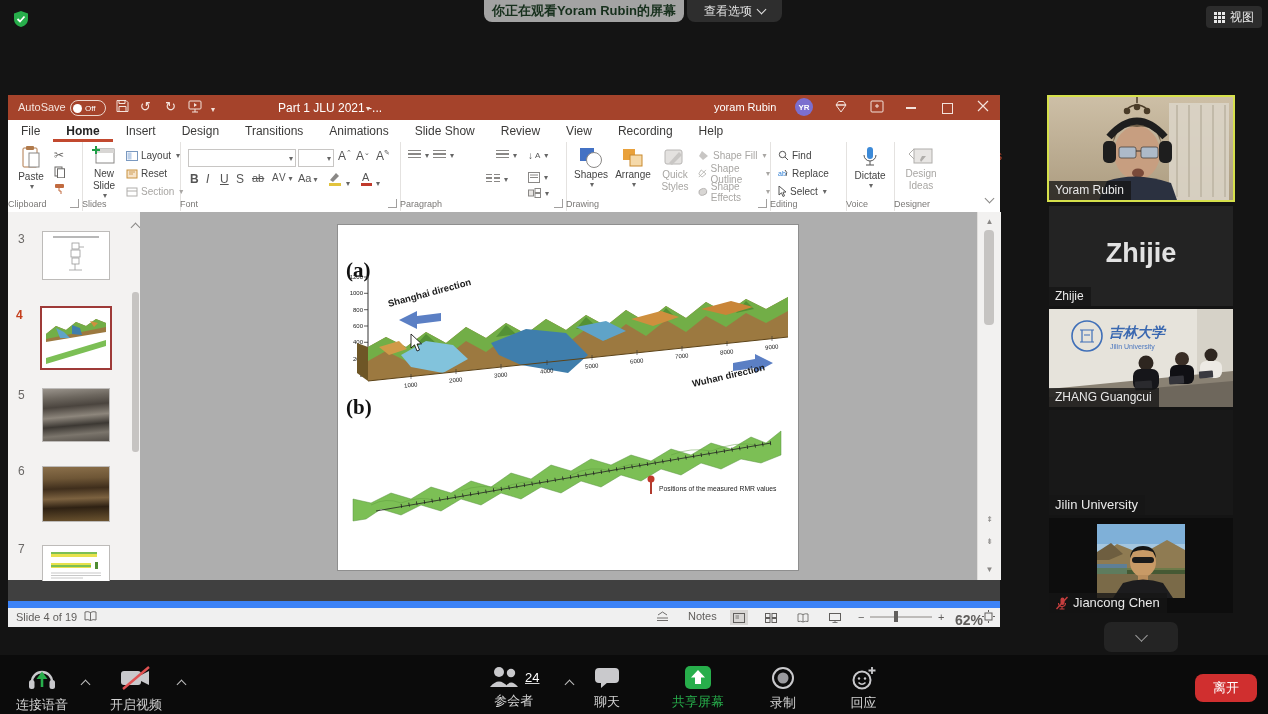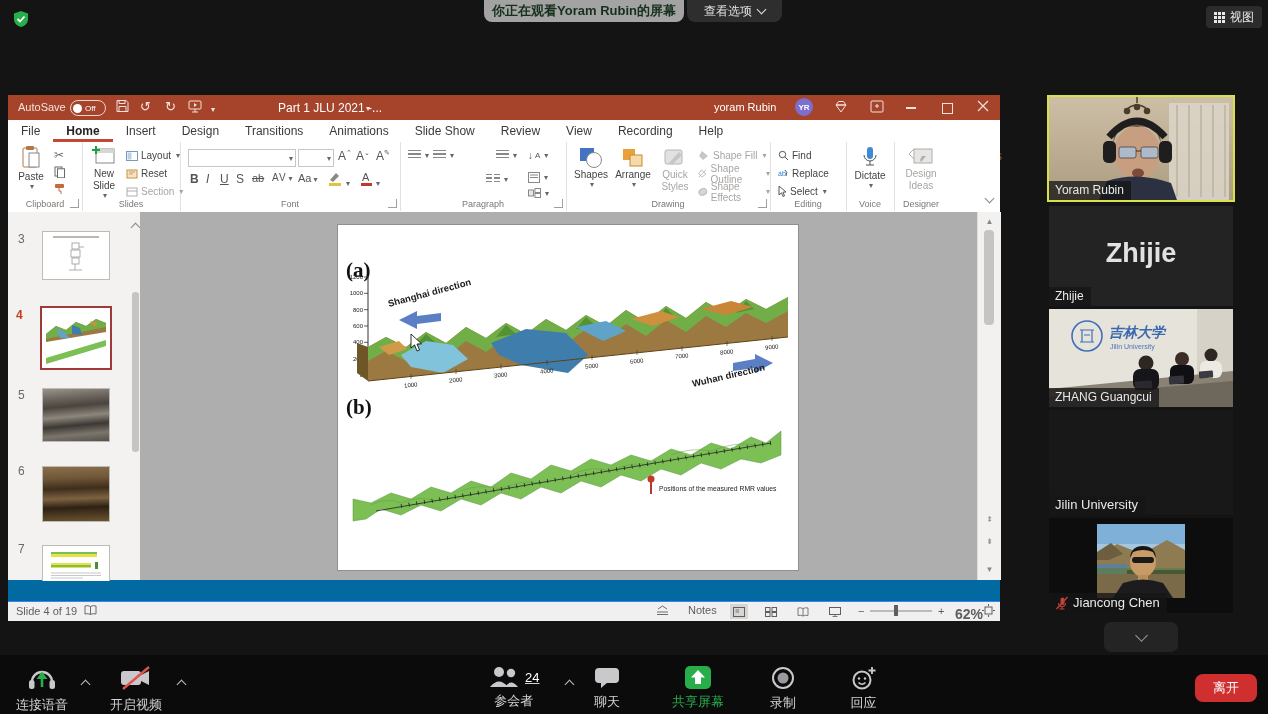--- a/index.html
+++ b/index.html
@@ -7,28 +7,28 @@
        font-family:"Liberation Sans","DejaVu Sans",sans-serif;-webkit-font-smoothing:antialiased;}
   .abs{position:absolute;}
   .flex{display:flex;align-items:center;}
   
   .pill{height:22px;display:flex;align-items:center;justify-content:center;font-size:13px;border-radius:0 0 8px 8px;}
   .pill-green{background:#a3a3a3;color:#17301d;font-weight:bold;}
   .pill-dark{background:#2e2e2e;color:#e3e3e3;}
   .chv{width:6px;height:6px;border-right:1.6px solid currentColor;border-bottom:1.6px solid currentColor;display:inline-block;transform:rotate(45deg);margin-left:6px;margin-top:-3px;}
   .chvu{transform:rotate(-135deg);margin-top:4px;}
   
-  #ppt{position:absolute;left:8px;top:95px;width:992px;height:525px;background:#0369a1;}
+  #ppt{position:absolute;left:8px;top:95px;width:992px;height:525px;background:#404040;}
   #ppt-titlebar{position:absolute;left:0;top:0;width:992px;height:25px;background:#A5432B;color:#F4E3DC;font-size:11px;}
   #ppt-tabs{position:absolute;left:0;top:25px;width:992px;height:22px;background:#fff;font-size:12px;color:#3b3a39;}
   .ptab{padding:0 13px;height:22px;display:flex;align-items:center;cursor:default;}
   .ptab.active{font-weight:bold;color:#242424;box-shadow:inset 0 -3px 0 #C2492F;}
   #ribbon{position:absolute;left:0;top:47px;width:992px;height:70px;background:#fff;border-bottom:1px solid #d6d4d2;font-size:10px;color:#444;}
   .rgroup{position:absolute;top:0;height:69px;border-right:1px solid #e4e2e0;}
-  .glabel{position:absolute;bottom:2px;left:0;right:0;text-align:center;font-size:9px;color:#7a7876;}
+  .glabel{position:absolute;bottom:2px;left:0;right:0;font-size:9px;color:#7a7876;}
   .launch{position:absolute;bottom:3px;right:3px;width:8px;height:8px;border-left:1px solid #8a8886;border-top:1px solid #8a8886;transform:rotate(180deg);opacity:.8;}
   .rbtn{display:flex;flex-direction:column;align-items:center;justify-content:flex-start;color:#444;}
   .mini{font-size:10px;color:#444;display:flex;align-items:center;gap:3px;height:15px;}
   .dis{color:#a8a6a3!important;}
   .dd{font-size:8px;color:#666;margin-left:2px;}
   .lines{width:13px;height:10px;background:repeating-linear-gradient(#8a8886 0 1.4px,transparent 1.4px 3.3px);}
   .selbox{height:16px;border:1px solid #c8c6c4;background:#fff;display:flex;align-items:center;justify-content:flex-end;padding-right:2px;color:#999;}
   
   #panel{position:absolute;left:0;top:117px;width:132px;height:368px;background:#F3F2F1;border-right:1px solid #dedcda;}
   .thumb{position:absolute;background:#fff;border:1px solid #bdbbb9;overflow:hidden;}
@@ -37,21 +37,21 @@
   .tnum.sel{color:#C43E1C;font-weight:bold;}
   
   #canvas{position:absolute;left:132px;top:117px;width:837px;height:368px;background:#AEAEAE;}
   #slide{position:absolute;left:198px;top:13px;width:460px;height:345px;background:#fff;box-shadow:0 0 0 1px #8f8f8f;}
   .sl-label{position:absolute;font-family:"Liberation Serif","DejaVu Serif",serif;font-weight:bold;font-size:21px;color:#111;}
   
   #vscroll{position:absolute;left:969px;top:117px;width:23px;height:368px;background:#F2F1F0;border-left:1px solid #e0dedc;}
   .sarrow{width:23px;height:14px;display:flex;align-items:center;justify-content:center;color:#8a8886;font-size:8px;}
   
   #notesbar{position:absolute;left:0;top:485px;width:992px;height:21px;background:#fff;border-top:1px solid #d9d7d5;font-size:12px;color:#8a8886;}
-  #statusbar{position:absolute;left:0;top:506px;width:992px;height:19px;background:#F0F0F0;border-top:1px solid #3b82f6;font-size:11px;color:#605e5c;}
+  #statusbar{position:absolute;left:0;top:506px;width:992px;height:19px;background:#F0F0F0;border-top:7px solid #3b82f6;font-size:11px;color:#605e5c;}
   .svicon{width:18px;height:15px;display:flex;align-items:center;justify-content:center;color:#605e5c;}
   
   .tile{position:absolute;left:1049px;width:184px;background:#1b1b1b;overflow:hidden;}
   .namelabel{position:absolute;left:0;bottom:0;background:rgba(22,22,22,.78);color:#e9e9e9;font-size:12px;padding:2px 7px 3px 6px;display:flex;align-items:center;gap:4px;}
   
   #zoombar{position:absolute;left:0;top:655px;width:1268px;height:59px;background:#0b0b0b;}
   .zitem{position:absolute;display:flex;flex-direction:column;align-items:center;color:#d2d2d2;font-size:13px;}
   .zcaret{position:absolute;color:#bfbfbf;}
   .leave{position:absolute;background:#D02F2F;color:#fff;font-size:13px;border-radius:8px;display:flex;align-items:center;justify-content:center;}
 </style>

